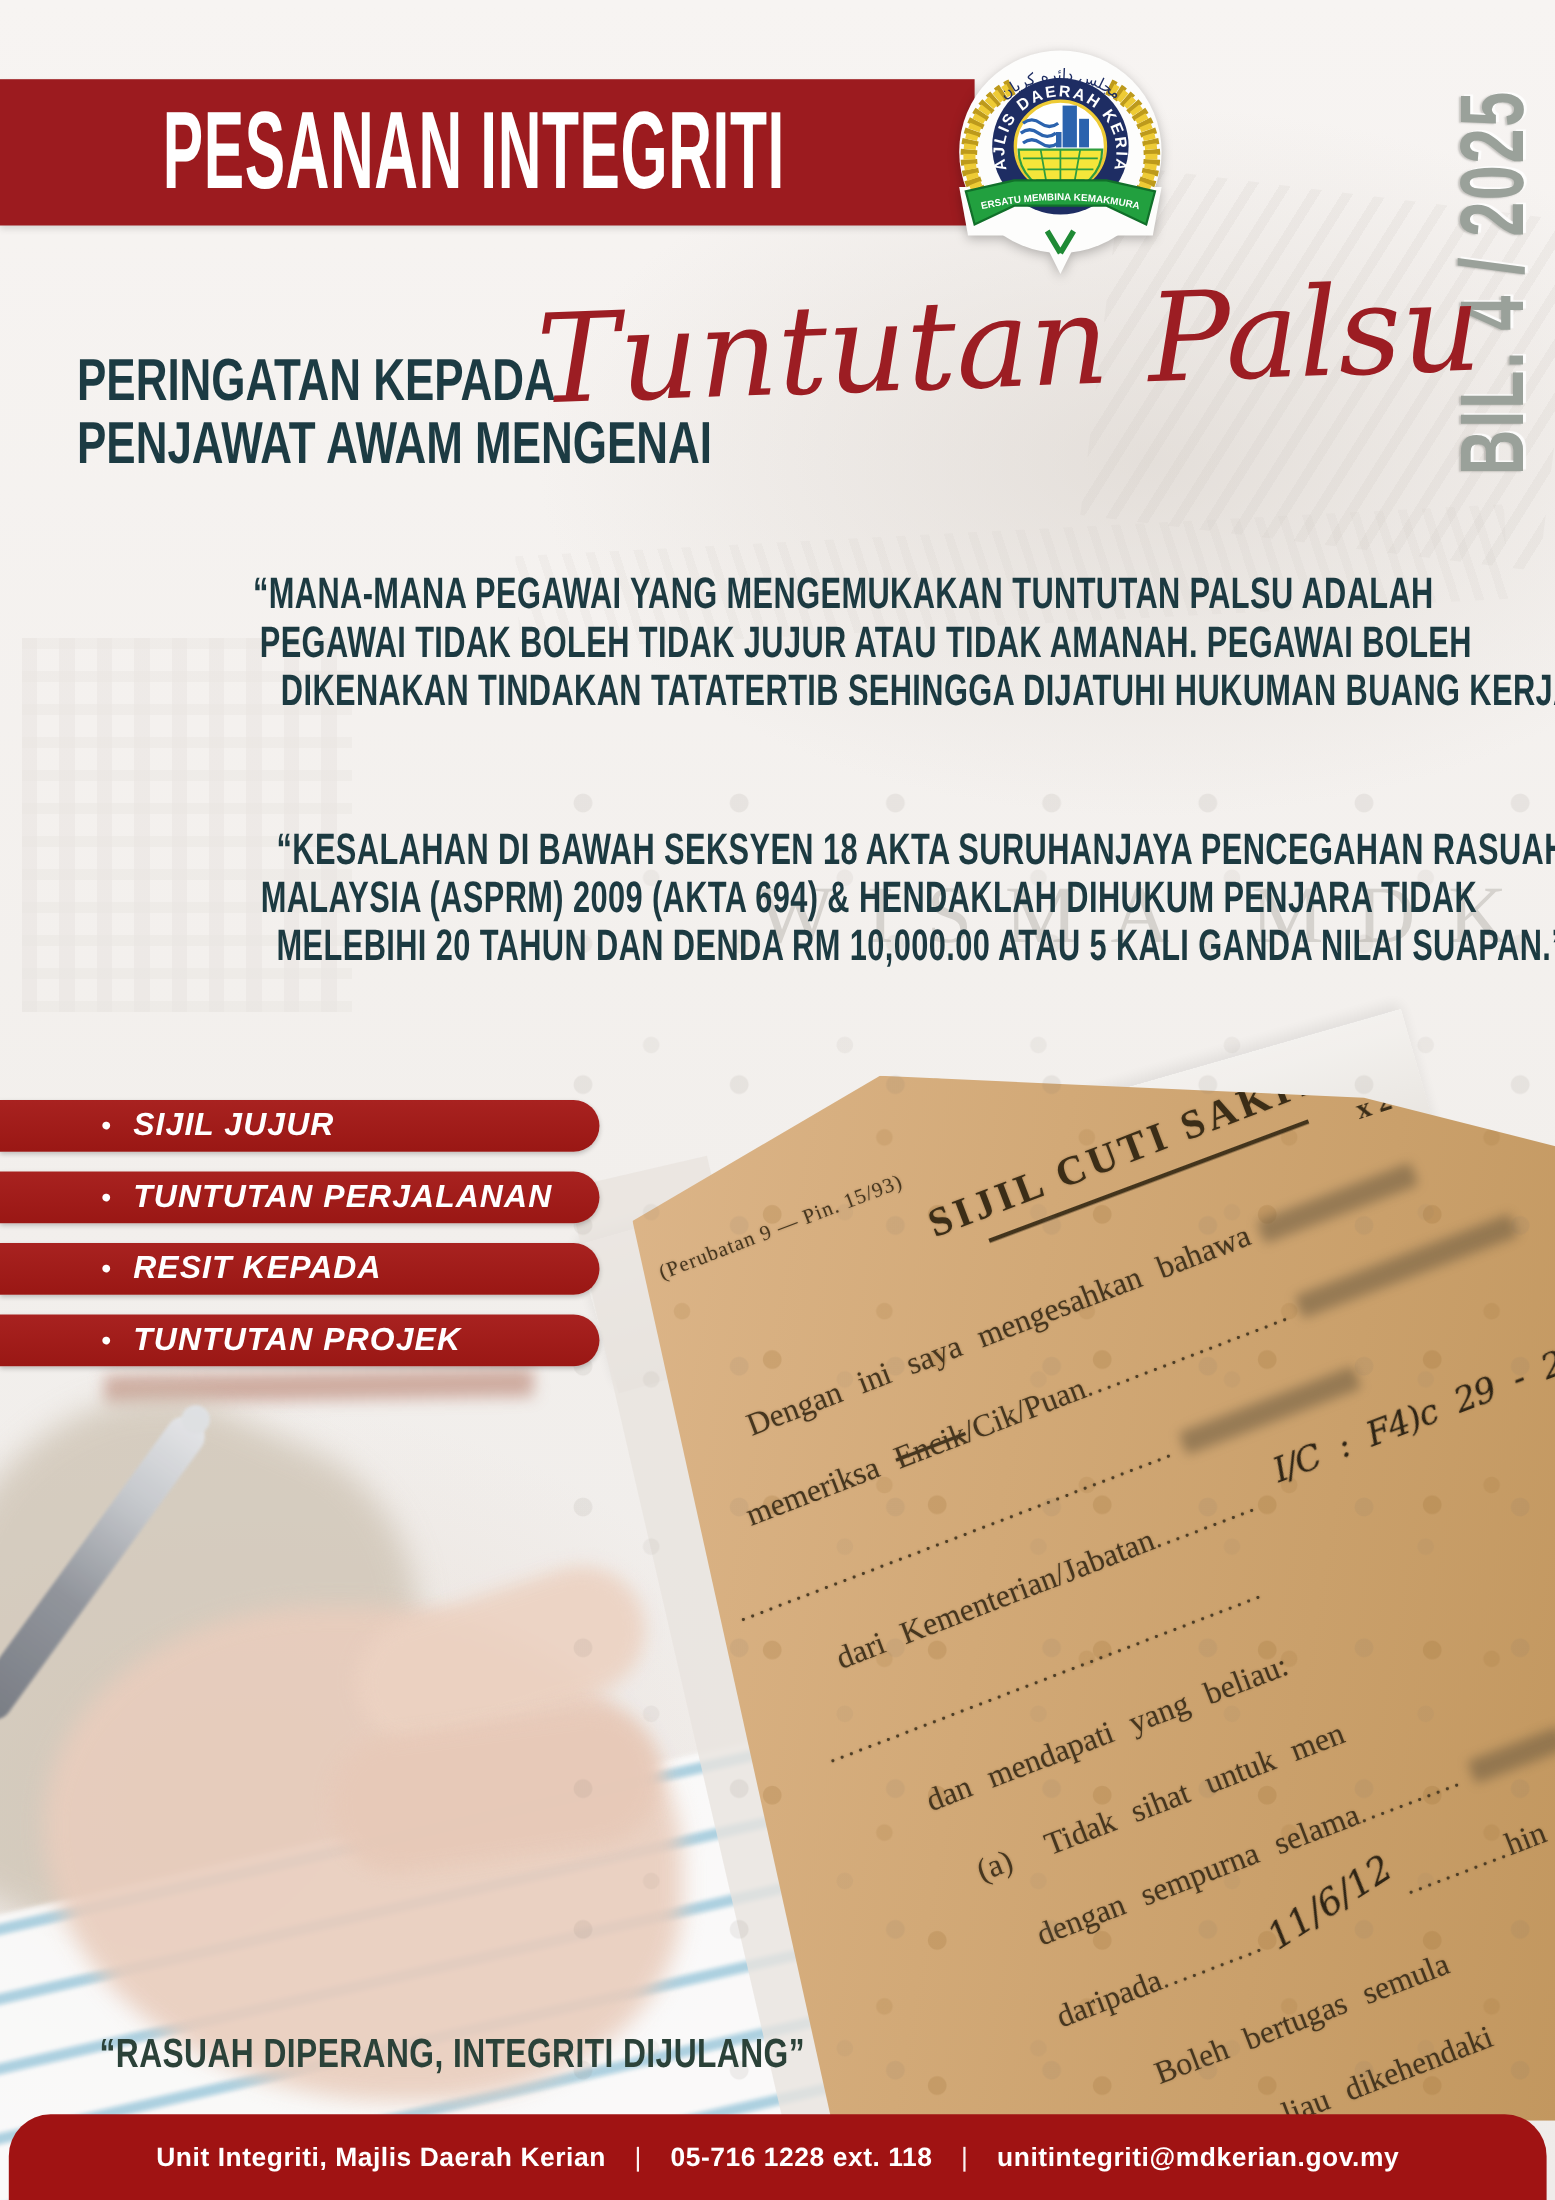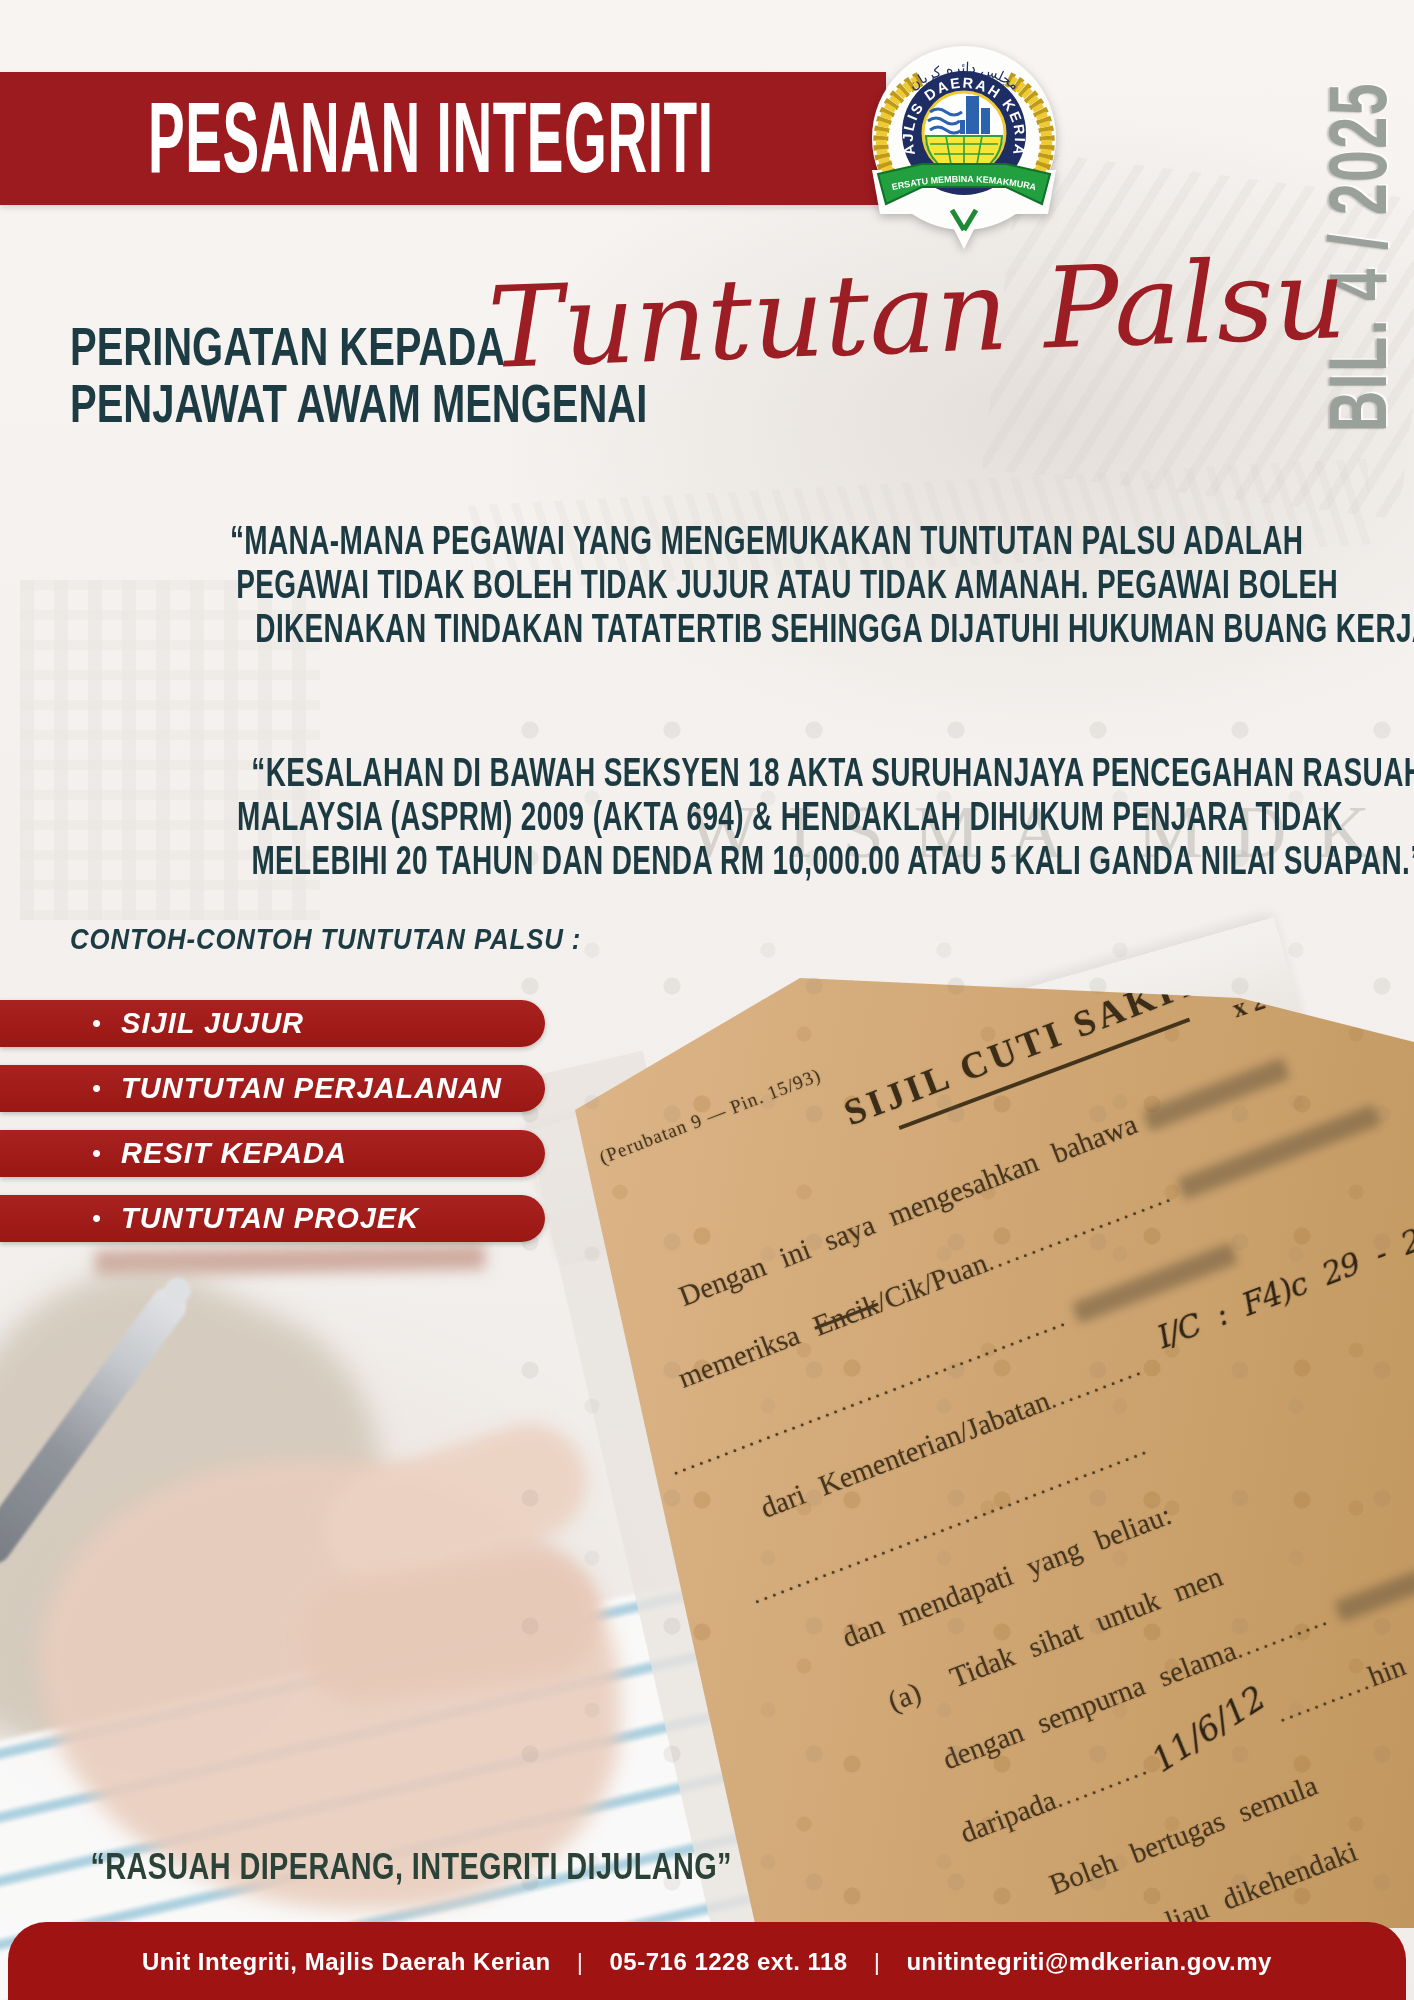--- a/index.html
+++ b/index.html
@@ -255,23 +255,20 @@
     <div class="pline"><span class="cx">“MANA-MANA PEGAWAI YANG MENGEMUKAKAN TUNTUTAN PALSU ADALAH</span></div>
     <div class="pline"><span class="cx">PEGAWAI TIDAK BOLEH TIDAK JUJUR ATAU TIDAK AMANAH. PEGAWAI BOLEH</span></div>
     <div class="pline"><span class="cx">DIKENAKAN TINDAKAN TATATERTIB SEHINGGA DIJATUHI HUKUMAN BUANG KERJA”</span></div>
   </div>
   <div class="para p2">
     <div class="pline"><span class="cx">“KESALAHAN DI BAWAH SEKSYEN 18 AKTA SURUHANJAYA PENCEGAHAN RASUAH</span></div>
     <div class="pline"><span class="cx">MALAYSIA (ASPRM) 2009 (AKTA 694) &amp; HENDAKLAH DIHUKUM PENJARA TIDAK</span></div>
     <div class="pline"><span class="cx">MELEBIHI 20 TAHUN DAN DENDA RM 10,000.00 ATAU 5 KALI GANDA NILAI SUAPAN.”</span></div>
   </div>
 
-  <div class="contoh">
-    <span>CONTOH-CONTOH TUNTUTAN PALSU :</span>
-  </div>
   <div class="bars">
     <div class="bar">
       <span class="dot">•</span>
       <span class="bl">SIJIL JUJUR</span>
     </div>
     <div class="bar">
       <span class="dot">•</span>
       <span class="bl">TUNTUTAN PERJALANAN</span>
     </div>
     <div class="bar">

